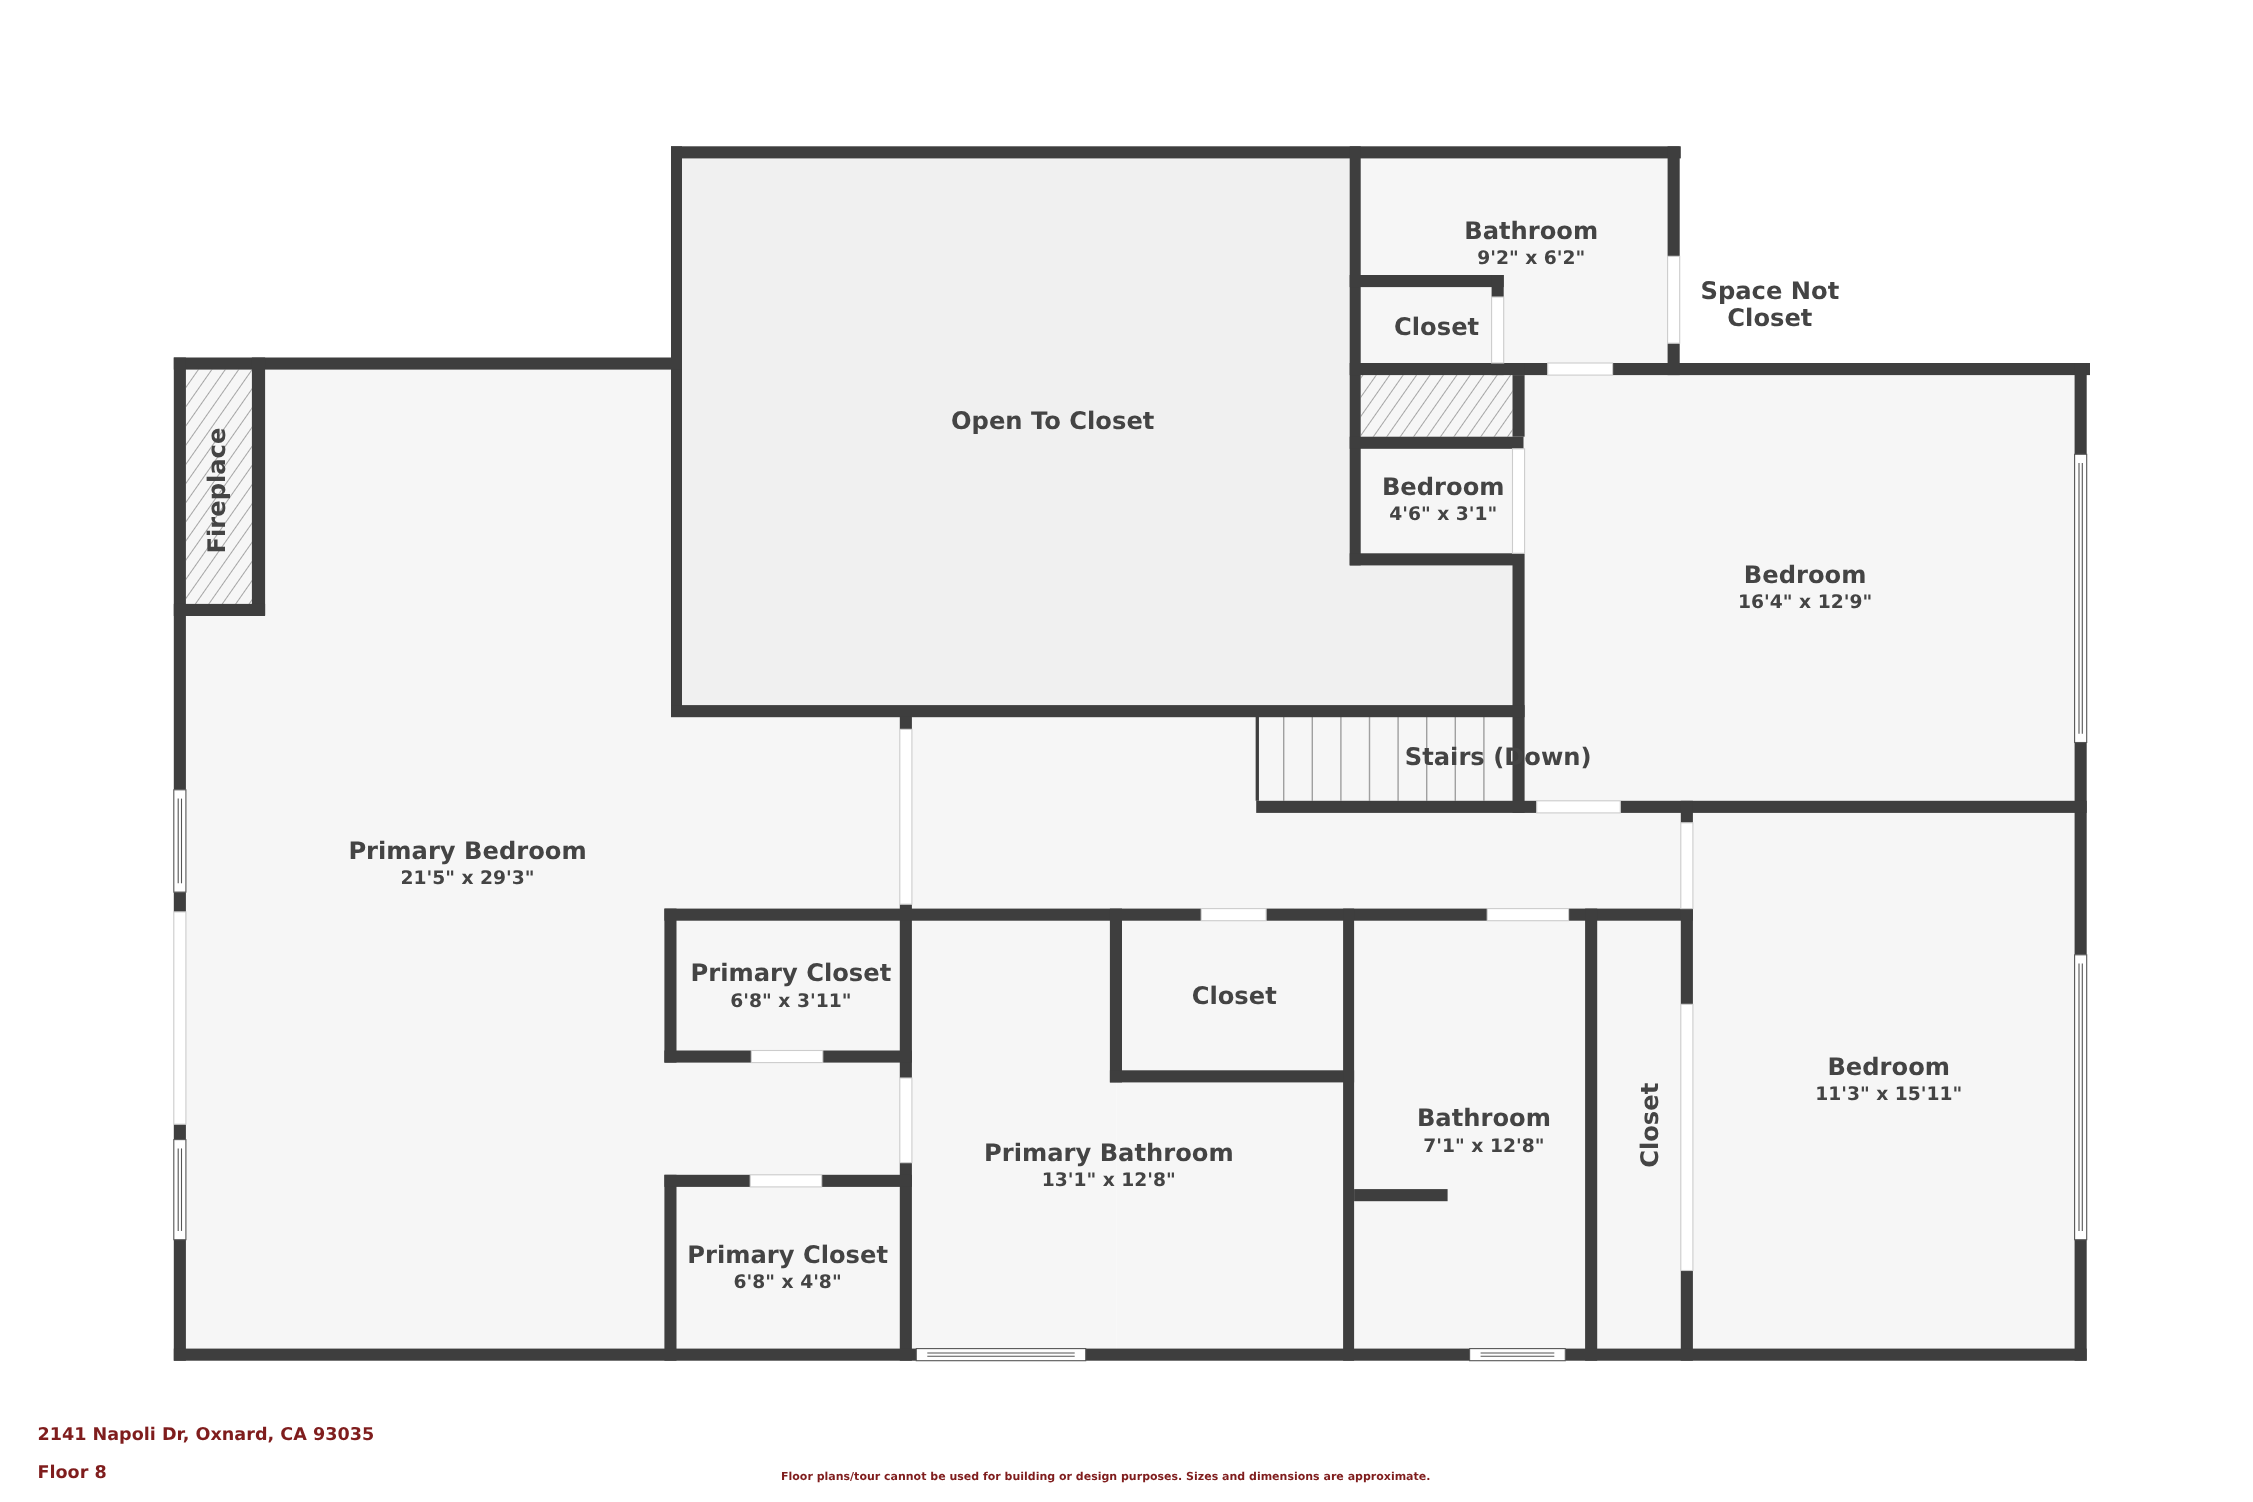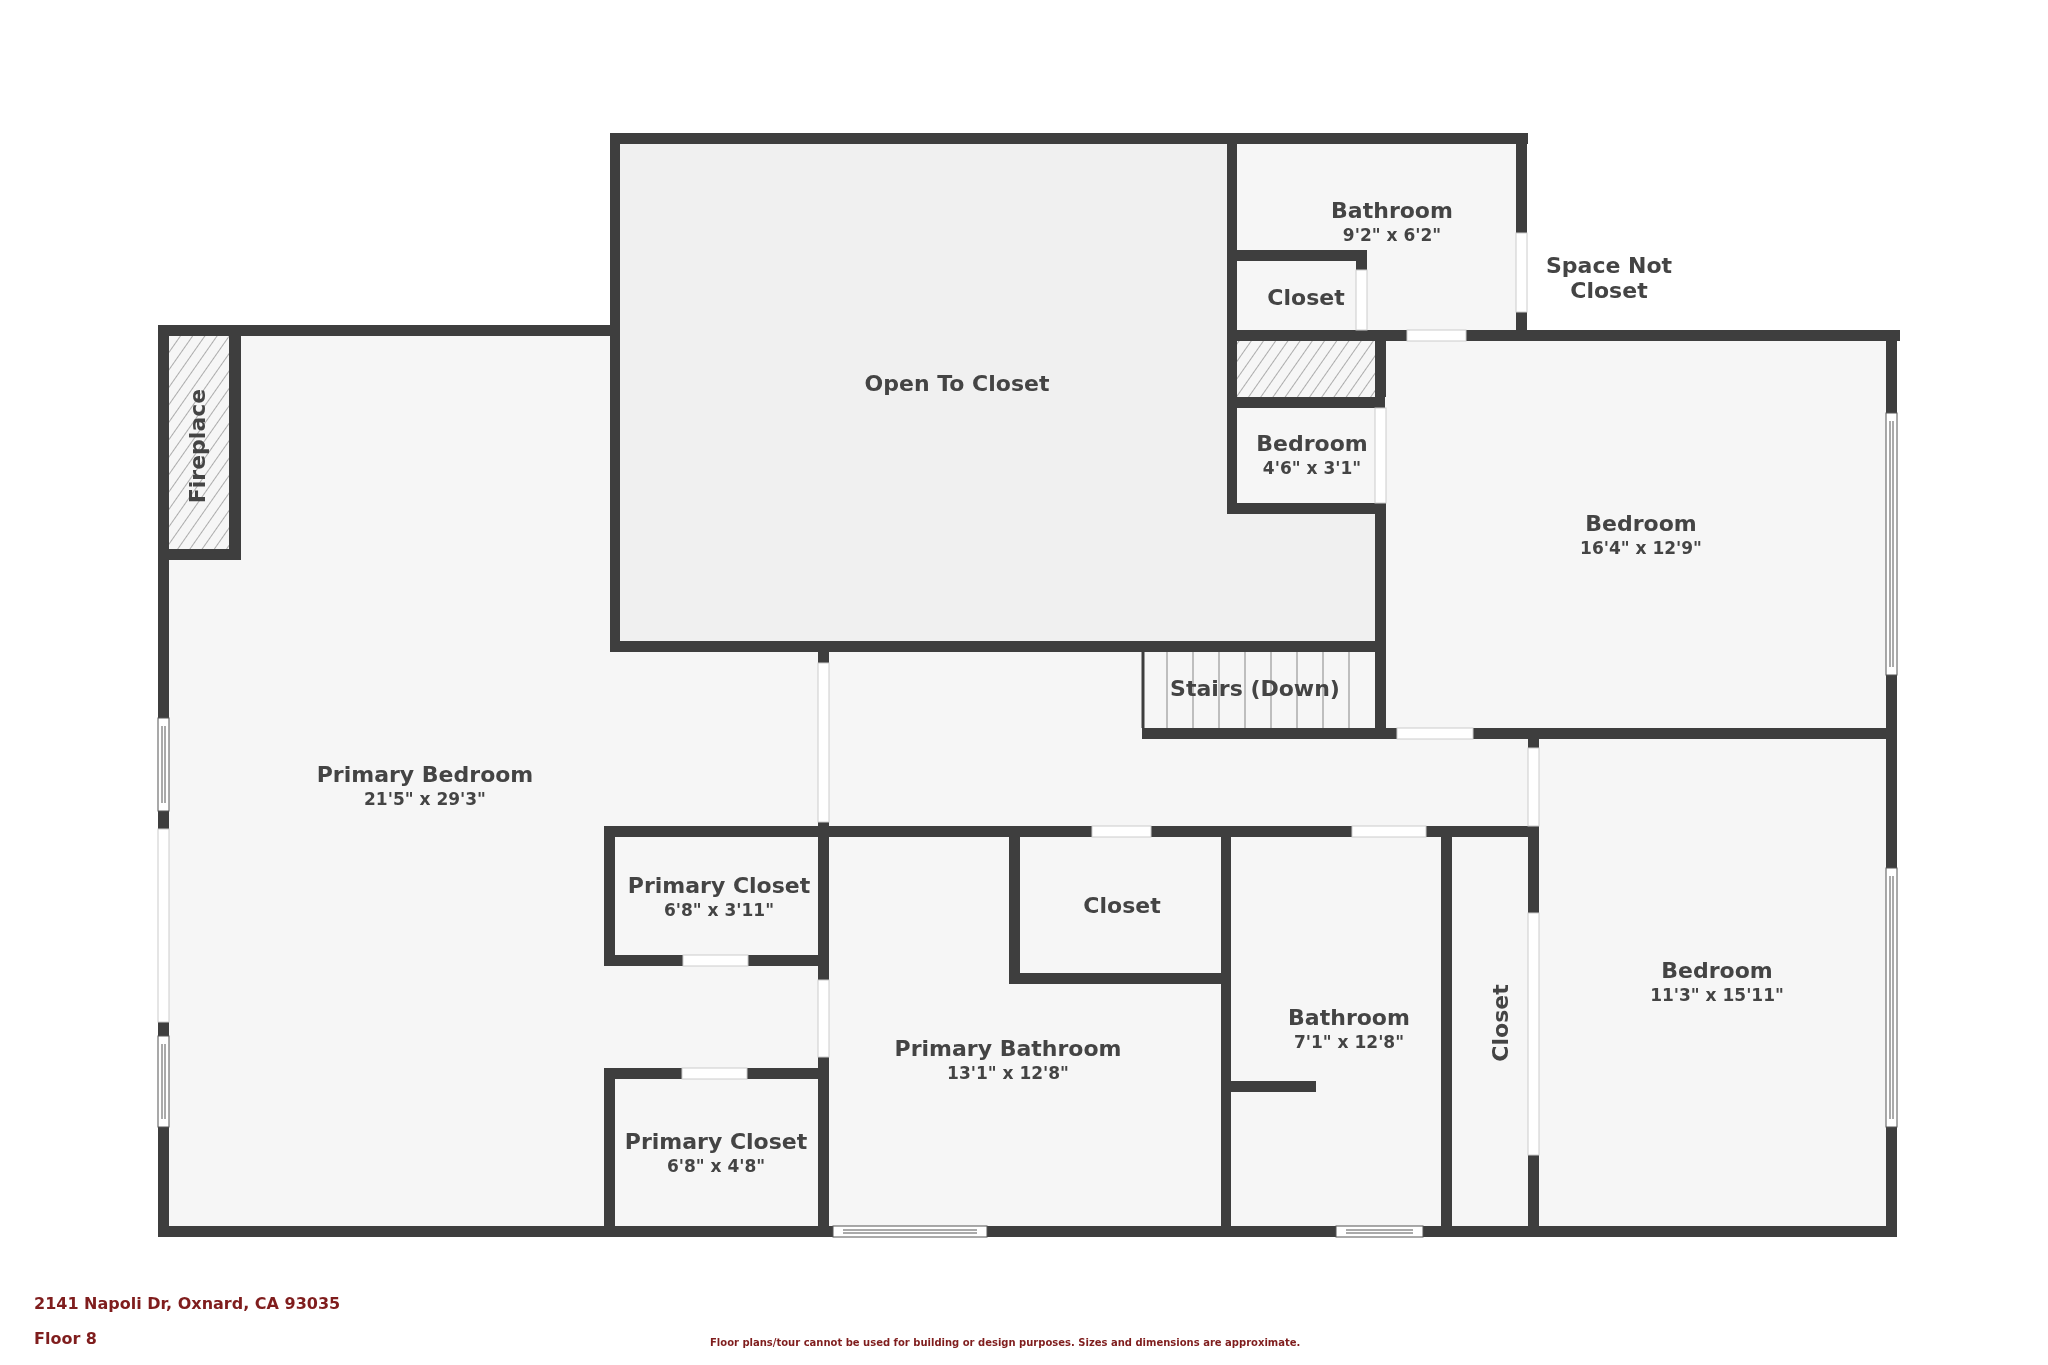--- a/index.html
+++ b/index.html
@@ -192,21 +192,21 @@
   <span class="room-title">Bedroom</span>
   <span class="room-dims">4'6" x 3'1"</span>
 </div>
 <div class="room-label vert" style="left:198px; top:446px;">
   <span class="room-title">Fireplace</span>
 </div>
 <div class="room-label" style="left:1641px; top:535px;">
   <span class="room-title">Bedroom</span>
   <span class="room-dims">16'4" x 12'9"</span>
 </div>
-<div class="room-label" style="left:1237px; top:689px;padding-left:36px;">
+<div class="room-label" style="left:1344px; top:689px;padding-left:36px;">
   <span class="room-title">Stairs (Down)</span>
 </div>
 <div class="room-label" style="left:425px; top:786px;">
   <span class="room-title">Primary Bedroom</span>
   <span class="room-dims">21'5" x 29'3"</span>
 </div>
 <div class="room-label" style="left:719px; top:897px;">
   <span class="room-title">Primary Closet</span>
   <span class="room-dims">6'8" x 3'11"</span>
 </div>

